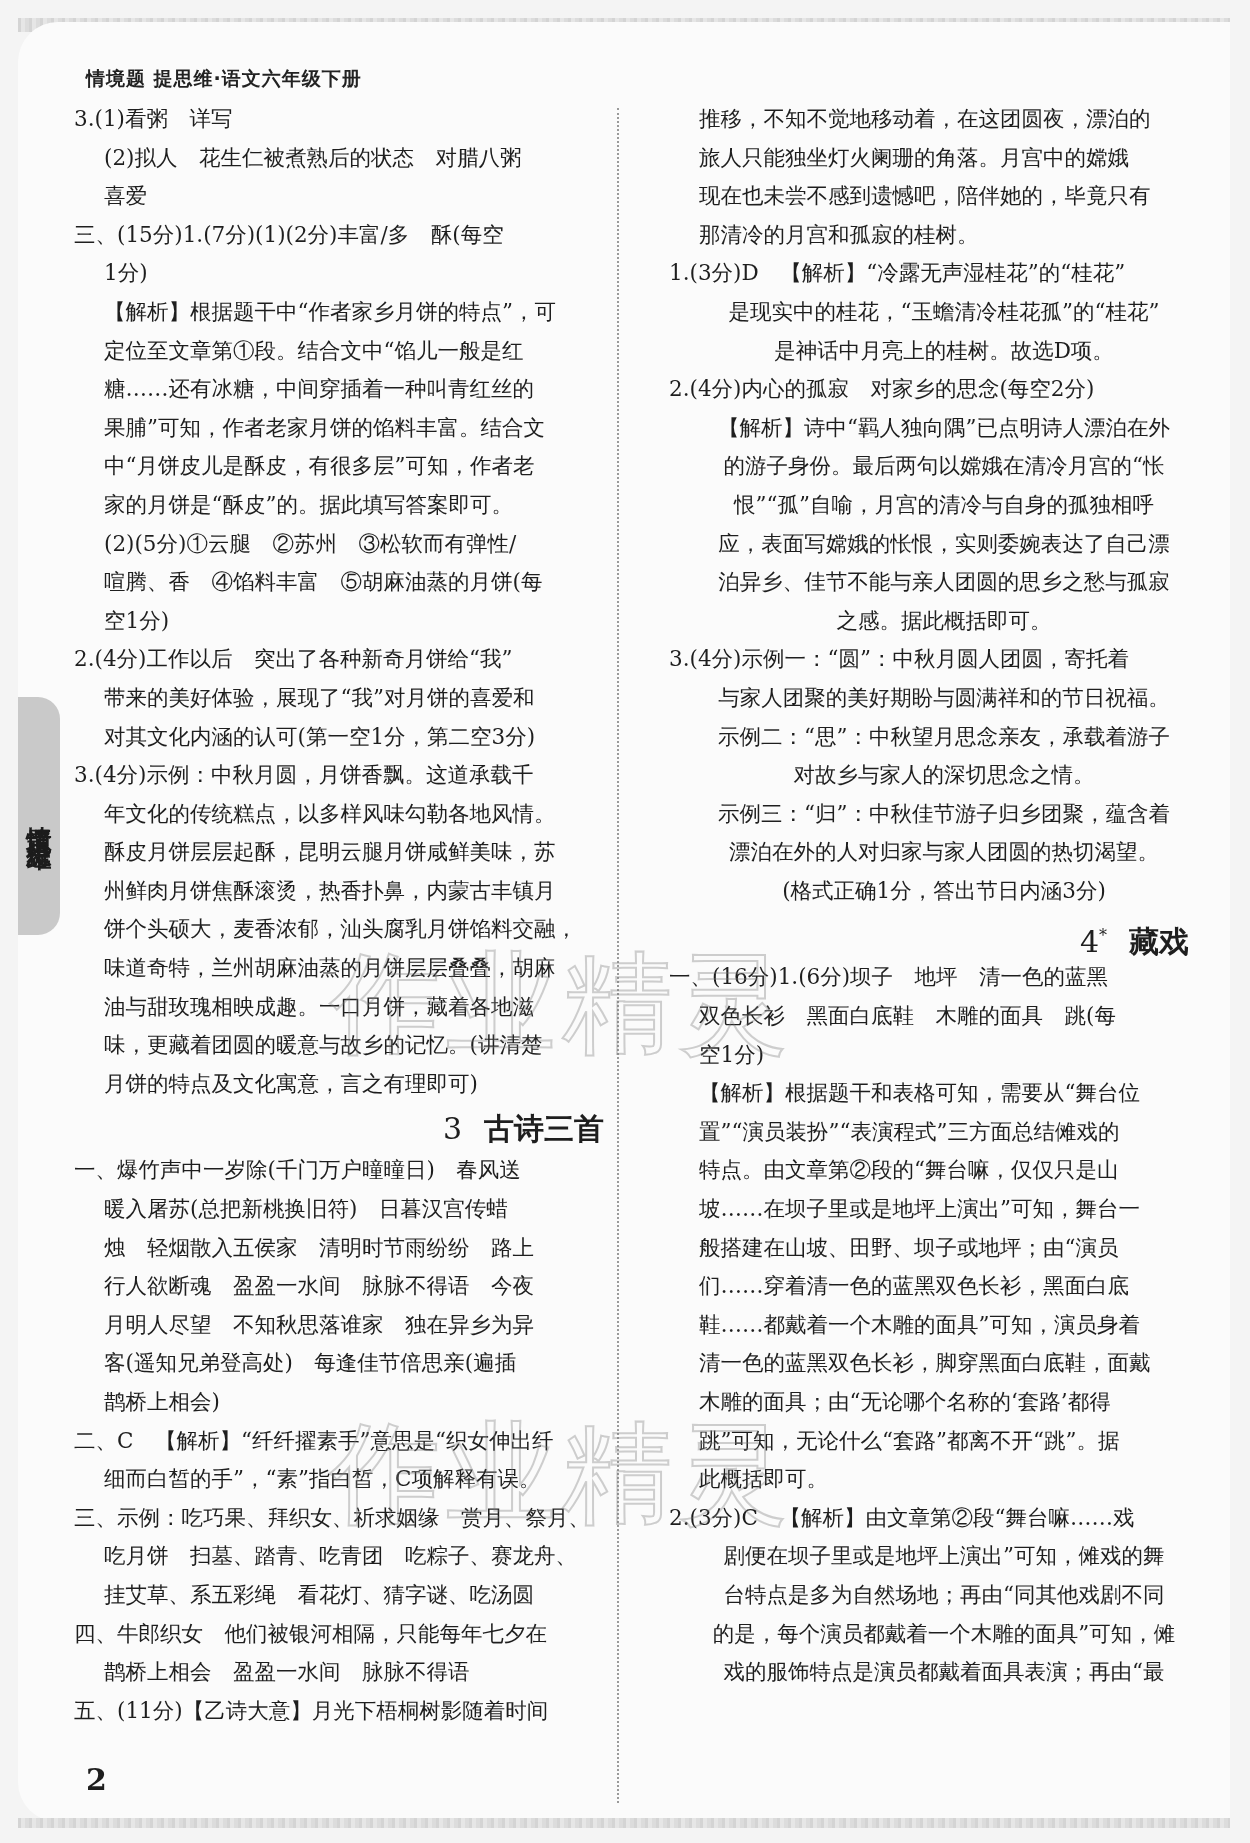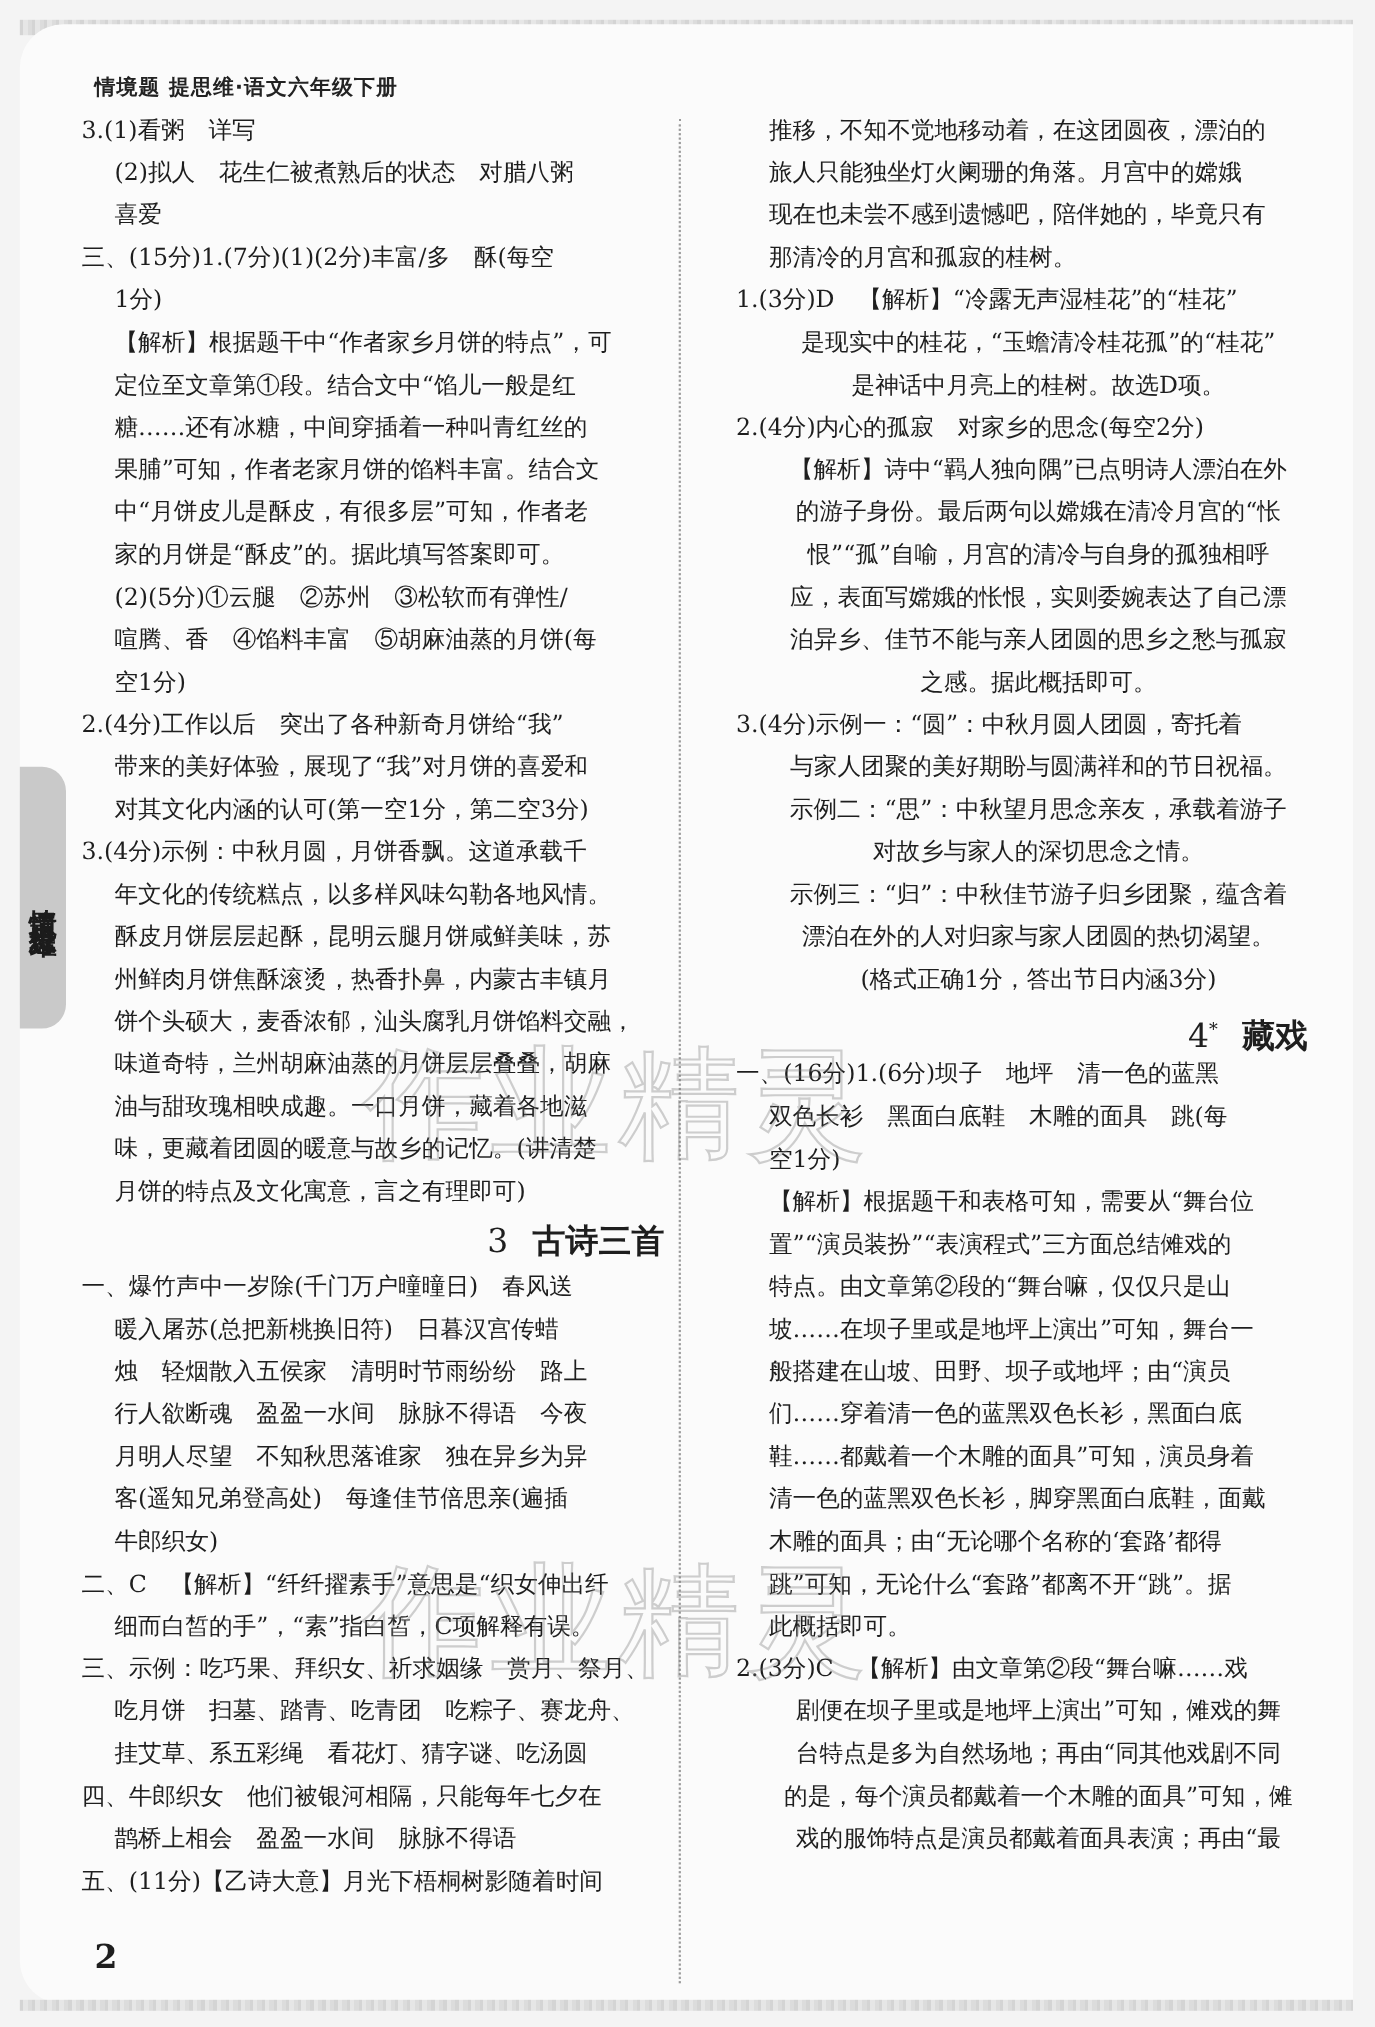--- a/index.html
+++ b/index.html
@@ -111,21 +111,21 @@
   <div class="title">
     <span class="tn">3</span><span>古诗三首</span>
   </div>
 
   <div class="line">一、爆竹声中一岁除(千门万户曈曈日)　春风送</div>
   <div class="line ind1">暖入屠苏(总把新桃换旧符)　日暮汉宫传蜡</div>
   <div class="line ind1">烛　轻烟散入五侯家　清明时节雨纷纷　路上</div>
   <div class="line ind1">行人欲断魂　盈盈一水间　脉脉不得语　今夜</div>
   <div class="line ind1">月明人尽望　不知秋思落谁家　独在异乡为异</div>
   <div class="line ind1">客(遥知兄弟登高处)　每逢佳节倍思亲(遍插</div>
-  <div class="line ind1">牛郎织女)</div>
+  <div class="line ind1">鹊桥上相会)</div>
   <div class="line">二、C　【解析】“纤纤擢素手”意思是“织女伸出纤</div>
   <div class="line ind1">细而白皙的手”，“素”指白皙，C项解释有误。</div>
   <div class="line">三、示例：吃巧果、拜织女、祈求姻缘　赏月、祭月、</div>
   <div class="line ind1">吃月饼　扫墓、踏青、吃青团　吃粽子、赛龙舟、</div>
   <div class="line ind1">挂艾草、系五彩绳　看花灯、猜字谜、吃汤圆</div>
   <div class="line">四、牛郎织女　他们被银河相隔，只能每年七夕在</div>
   <div class="line ind1">鹊桥上相会　盈盈一水间　脉脉不得语</div>
   <div class="line">五、(11分)【乙诗大意】月光下梧桐树影随着时间</div>
 </div>
 

